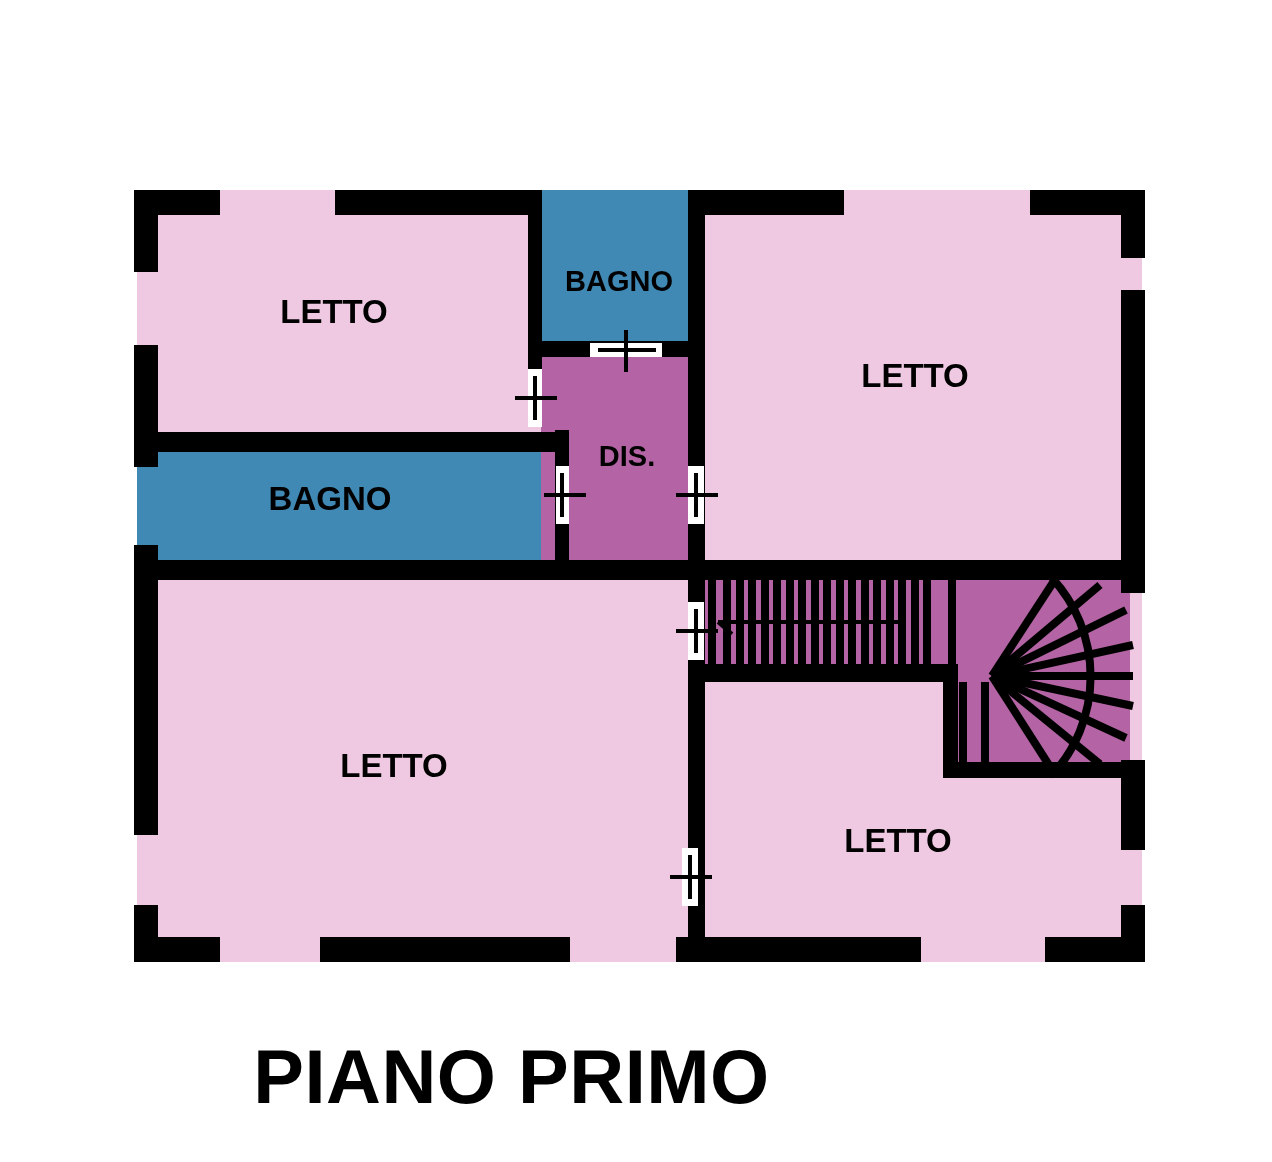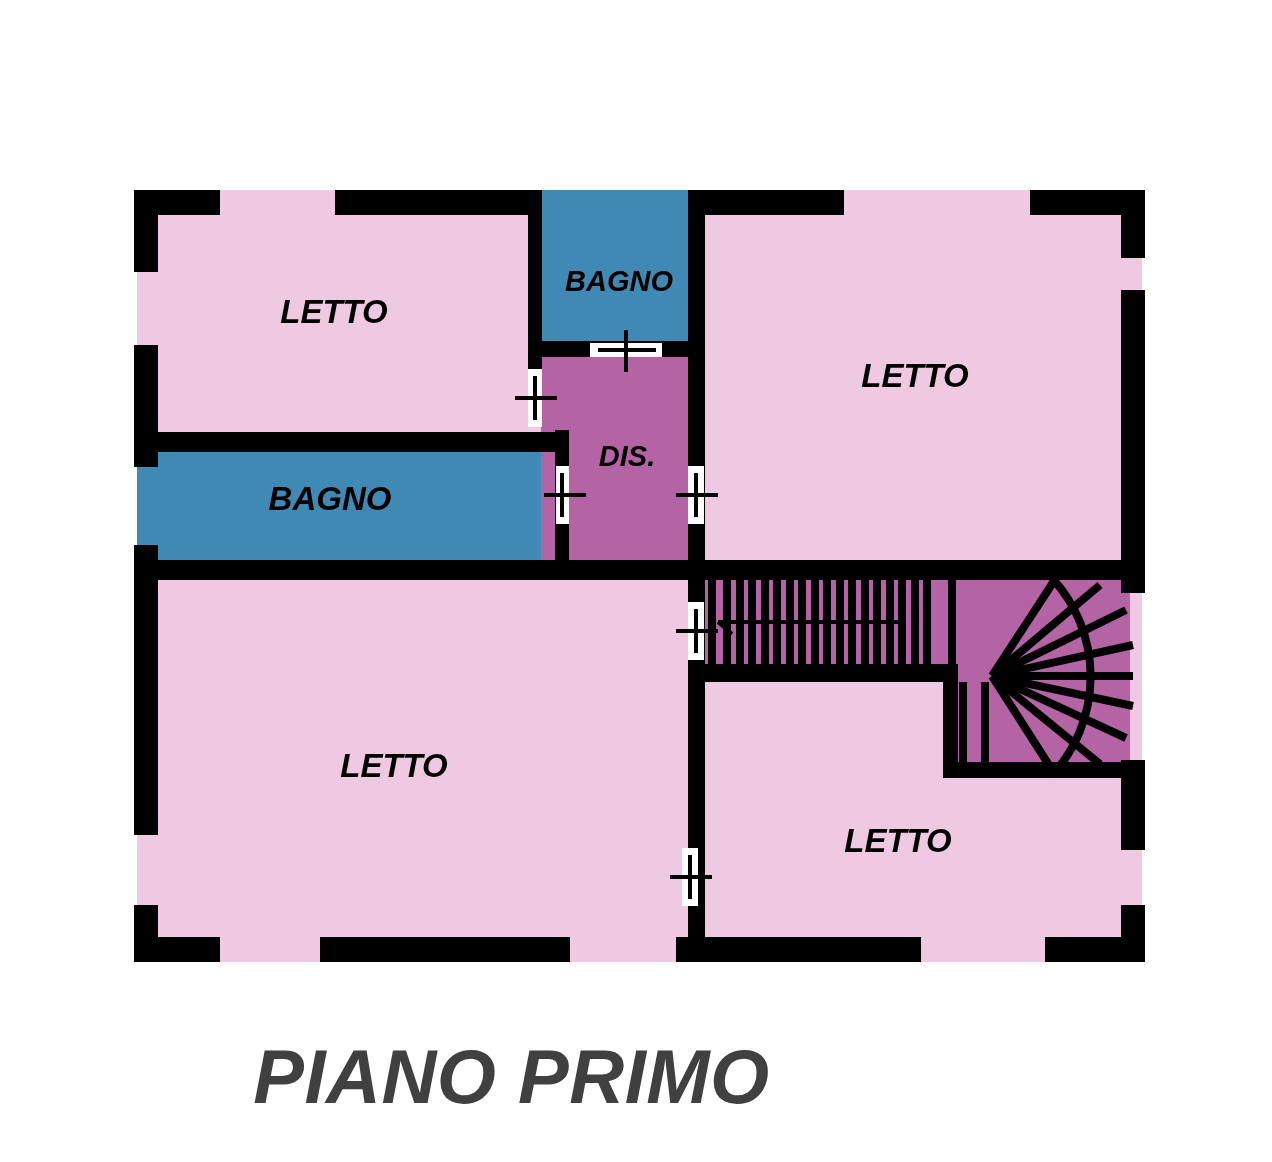--- a/index.html
+++ b/index.html
@@ -12,38 +12,37 @@
     width: 1272px;
     height: 1162px;
     font-family: "Liberation Sans", sans-serif;
     overflow: hidden;
   }
   #page {
     position: relative;
     width: 1272px;
     height: 1162px;
     background: #ffffff;
-    font-style: italic;
   }
   #plan-svg {
     position: absolute;
     left: 0;
     top: 0;
   }
   #plan-title {
     position: absolute;
     left: 0;
     top: 1032px;
     width: 1023px;
     text-align: center;
     font-family: "Liberation Sans", sans-serif;
     font-weight: bold;
     font-size: 76px;
     letter-spacing: 0.5px;
-    color: #404040;
+    color: #000000;
     line-height: 90px;
     white-space: nowrap;
   }
   .room-label {
     font-family: "Liberation Sans", sans-serif;
     font-weight: bold;
     fill: #000000;
     text-anchor: middle;
     dominant-baseline: middle;
   }

